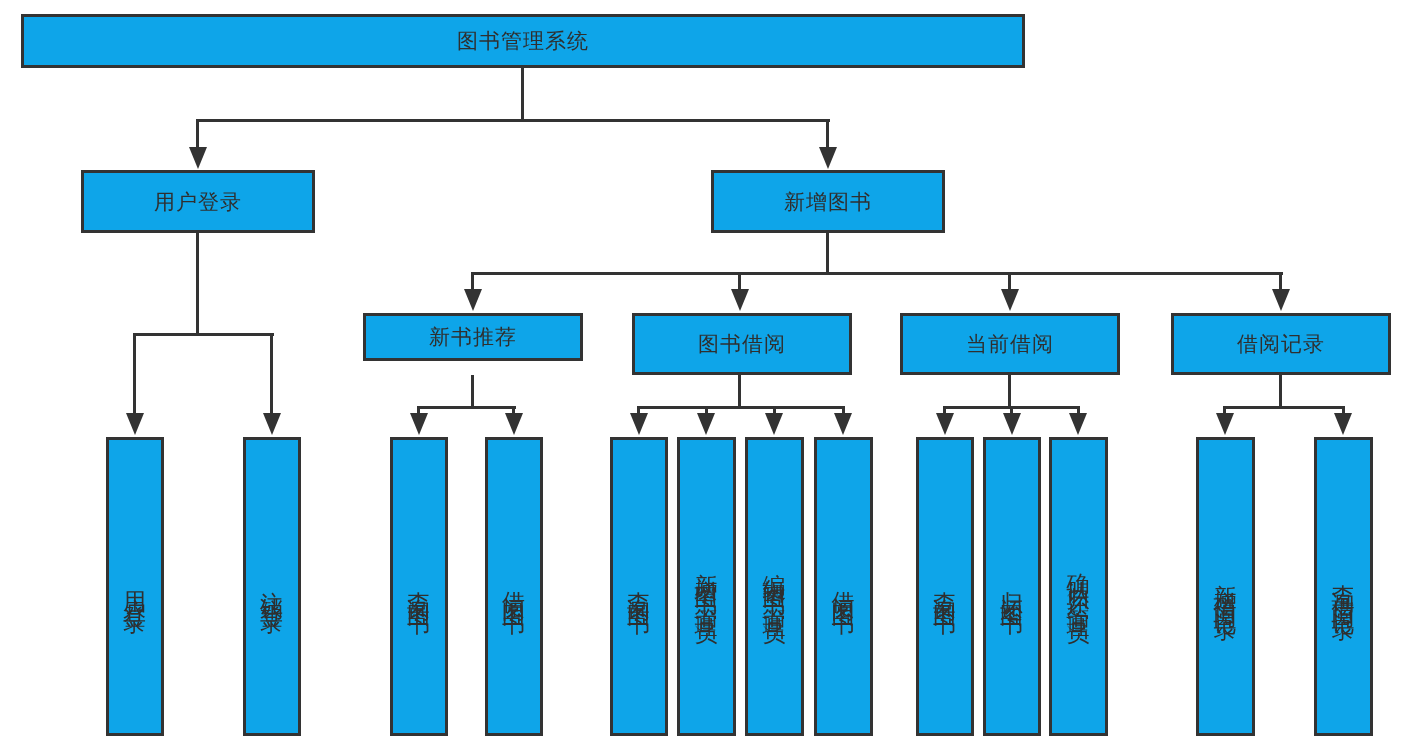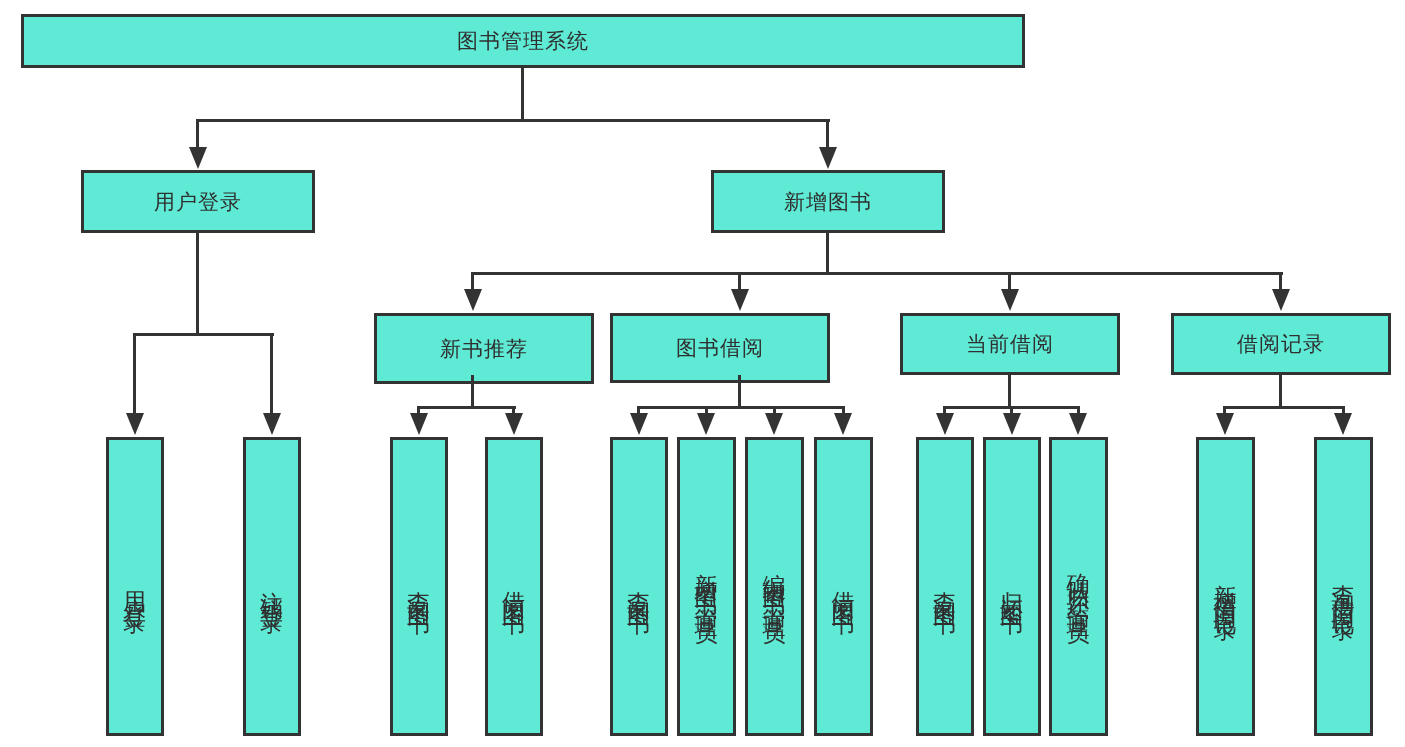--- a/index.html
+++ b/index.html
@@ -8,21 +8,21 @@
     width: 1405px;
     height: 747px;
     background: var(--bg, #ffffff);
     font-family: "Liberation Sans", "DejaVu Sans", sans-serif;
     overflow: hidden;
   }
   .box {
     position: absolute;
     box-sizing: border-box;
     border: 3px solid var(--line, #333333);
-    background: #5eead4;
+    background: #0ea5e9;
     display: flex;
     align-items: center;
     justify-content: center;
     color: var(--text, #2f2f2f);
   }
   .hbox { font-size: 21px; letter-spacing: 1px; }
   .vtext {
     writing-mode: vertical-rl;
     font-size: 23px;
     letter-spacing: 7px;
@@ -83,24 +83,24 @@
   <div class="line" style="left:471px;top:272px;width:812px;height:3px"></div>
   <div class="line" style="left:471px;top:272px;width:3px;height:18px"></div>
   <div class="arrow" style="left:464px;top:289px"></div>
   <div class="line" style="left:738px;top:272px;width:3px;height:18px"></div>
   <div class="arrow" style="left:731px;top:289px"></div>
   <div class="line" style="left:1008px;top:272px;width:3px;height:18px"></div>
   <div class="arrow" style="left:1001px;top:289px"></div>
   <div class="line" style="left:1279px;top:272px;width:3px;height:18px"></div>
   <div class="arrow" style="left:1272px;top:289px"></div>
 
-  <div class="box hbox" style="left:374px;top:313px;width:220px;height:71px">
+  <div class="box hbox" style="left:363px;top:313px;width:220px;height:48px">
     <span>新书推荐</span>
   </div>
-  <div class="box hbox" style="left:610px;top:313px;width:220px;height:70px">
+  <div class="box hbox" style="left:632px;top:313px;width:220px;height:62px">
     <span>图书借阅</span>
   </div>
   <div class="box hbox" style="left:1171px;top:313px;width:220px;height:62px">
     <span>借阅记录</span>
   </div>
   <div class="box hbox" style="left:900px;top:313px;width:220px;height:62px">
     <span>当前借阅</span>
   </div>
 
   <div class="line" style="left:471px;top:375px;width:3px;height:34px"></div>

